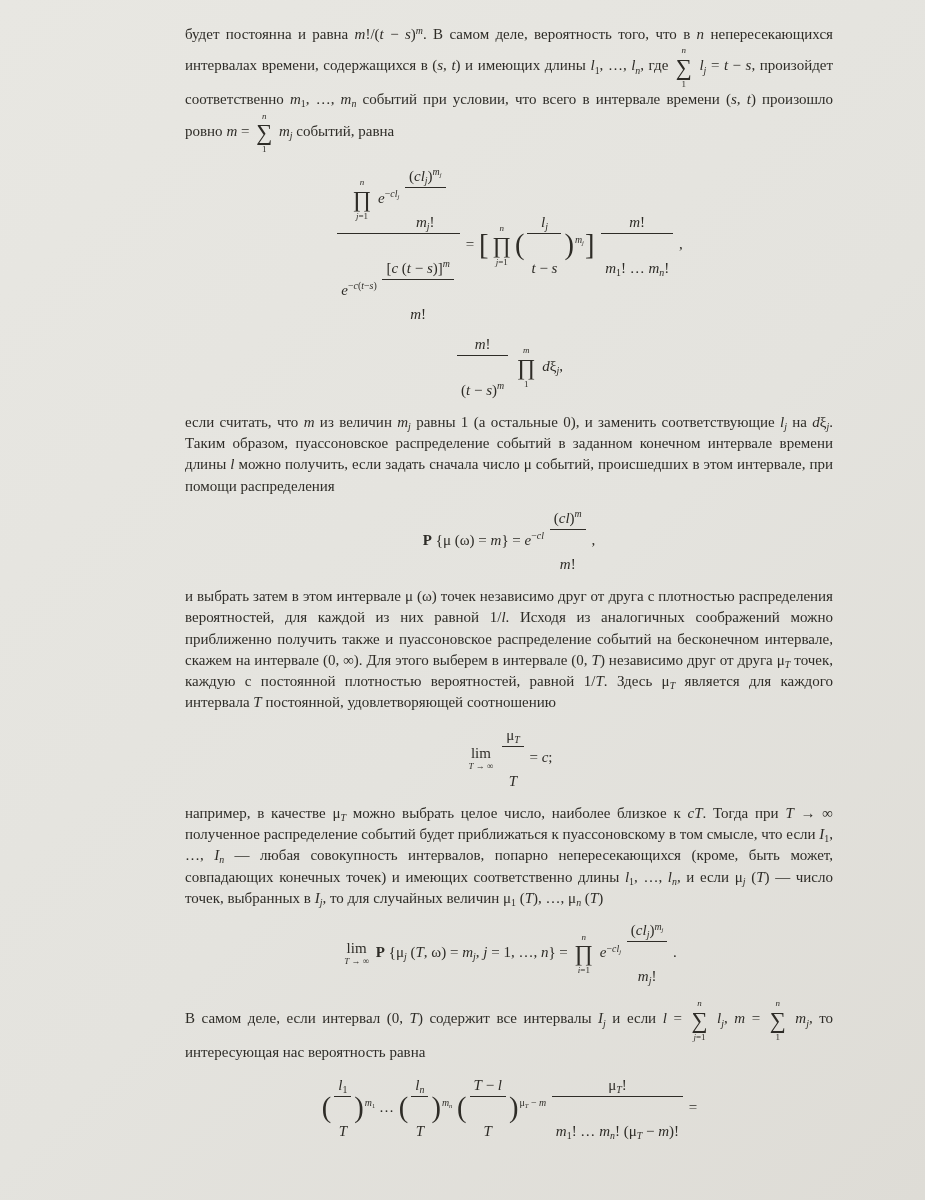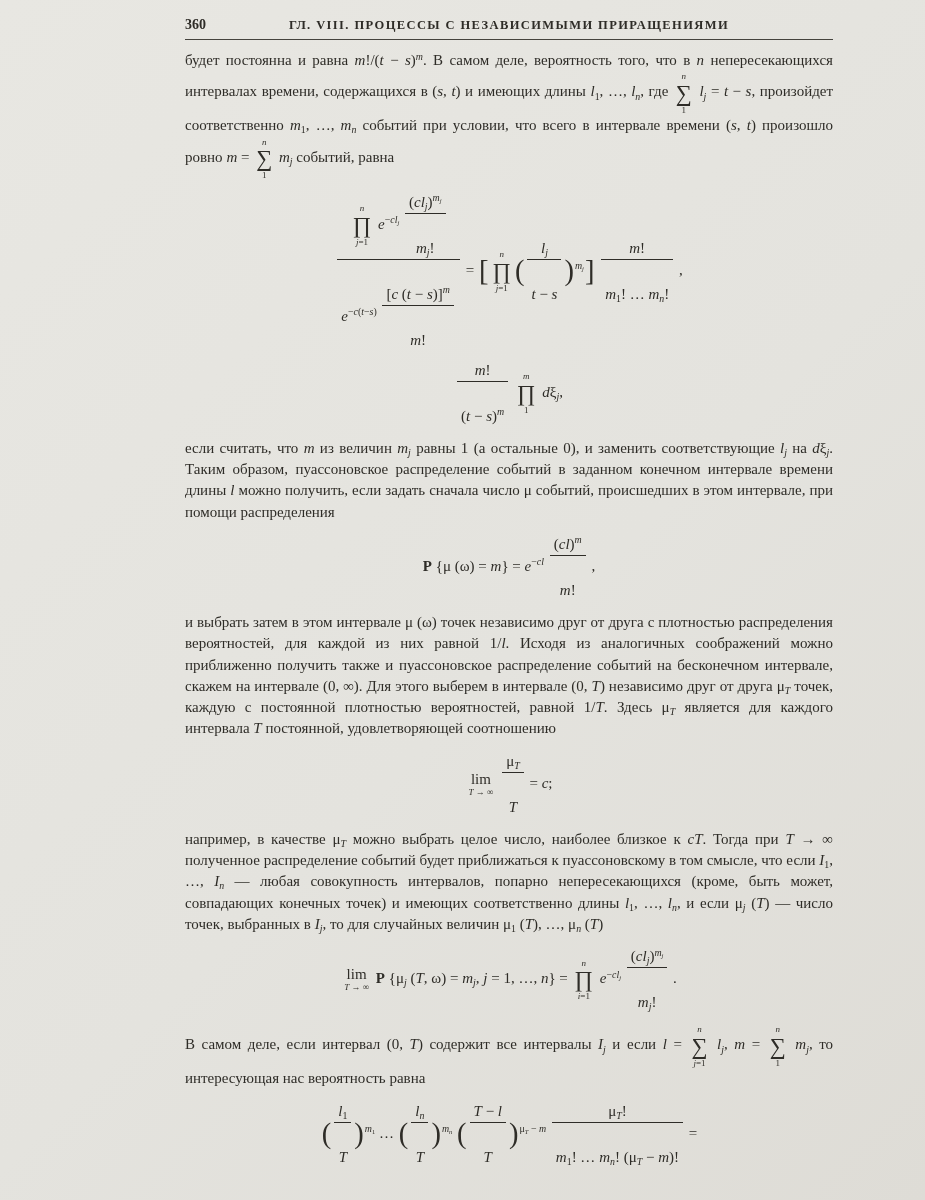--- a/index.html
+++ b/index.html
@@ -27,24 +27,20 @@
   sub{top:0.3em;}
   .delim{font-size:1.9em;vertical-align:middle;line-height:0;margin:0 1px;font-weight:400;}
   i{font-style:italic;}
 </style>
 </head>
 <body>
 
 <div class="page">
   <div class="content">
 
-    <header class="pagehead">
-      <span class="pn">360</span>
-      <span class="rh">ГЛ. VIII. ПРОЦЕССЫ С НЕЗАВИСИМЫМИ ПРИРАЩЕНИЯМИ</span>
-    </header>
 
     <p class="body">будет постоянна и равна <i>m</i>!/(<i>t</i> − <i>s</i>)<sup><i>m</i></sup>. В самом деле, вероятность того, что в <i>n</i> непересекающихся интервалах времени, содержащихся в (<i>s</i>, <i>t</i>) и имеющих длины <i>l</i><sub>1</sub>, …, <i>l</i><sub><i>n</i></sub>, где <span class="mop">
           <span class="mt"><i>n</i></span>
           <span class="ms big">∑</span>
           <span class="mb">1</span>
         </span> <i>l</i><sub><i>j</i></sub> = <i>t</i> − <i>s</i>, произойдет соответственно <i>m</i><sub>1</sub>, …, <i>m</i><sub><i>n</i></sub> событий при условии, что всего в интервале времени (<i>s</i>, <i>t</i>) произошло ровно <i>m</i> = <span class="mop">
           <span class="mt"><i>n</i></span>
           <span class="ms big">∑</span>
           <span class="mb">1</span>
         </span> <i>m</i><sub><i>j</i></sub> событий, равна</p>

